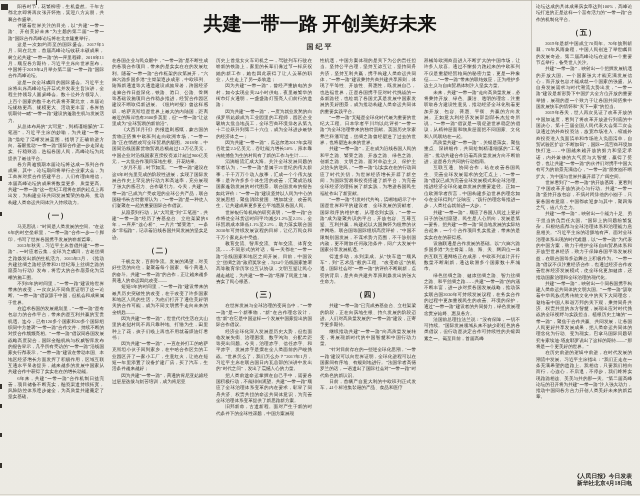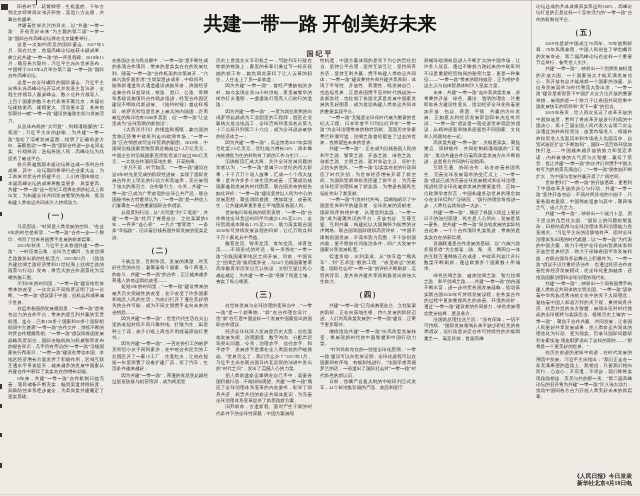--- a/index.html
+++ b/index.html
@@ -15,21 +15,21 @@
   .v-rule{position:absolute;left:531px;top:0;width:1px;height:128px;background:#aba69b;opacity:.6;}
   .edge-mark{position:absolute;background:#35312b;}
   .layout{position:absolute;left:8px;top:4px;width:624px;height:488px;display:flex;gap:8px;}
   .col{width:96px;height:486px;overflow:hidden;}
   .center-wrap{width:416px;display:flex;flex-direction:column;}
   .headline-block{height:54px;flex:0 0 54px;text-align:center;}
   .headline{
     margin:0;padding-top:4px;font-size:19px;line-height:31px;font-weight:bold;
     color:#131210;letter-spacing:0px;white-space:nowrap;
   }
-  .byline{font-size:7px;font-weight:bold;color:#3a3732;margin-top:10px;letter-spacing:2px;}
+  .byline{font-size:7px;font-weight:bold;color:#3a3732;margin-top:3px;letter-spacing:2px;}
   .center-cols{flex:1;display:flex;gap:8px;}
   .center-cols .col{height:428px;}
   .coltext{
     font-size:4.6px;line-height:6.32px;text-align:justify;
     color:#34312c;
   }
   .coltext p{margin:0;}
   .coltext p.para{text-indent:2em;}
   .coltext p.cont{text-indent:0;}
   .coltext p.sec{

